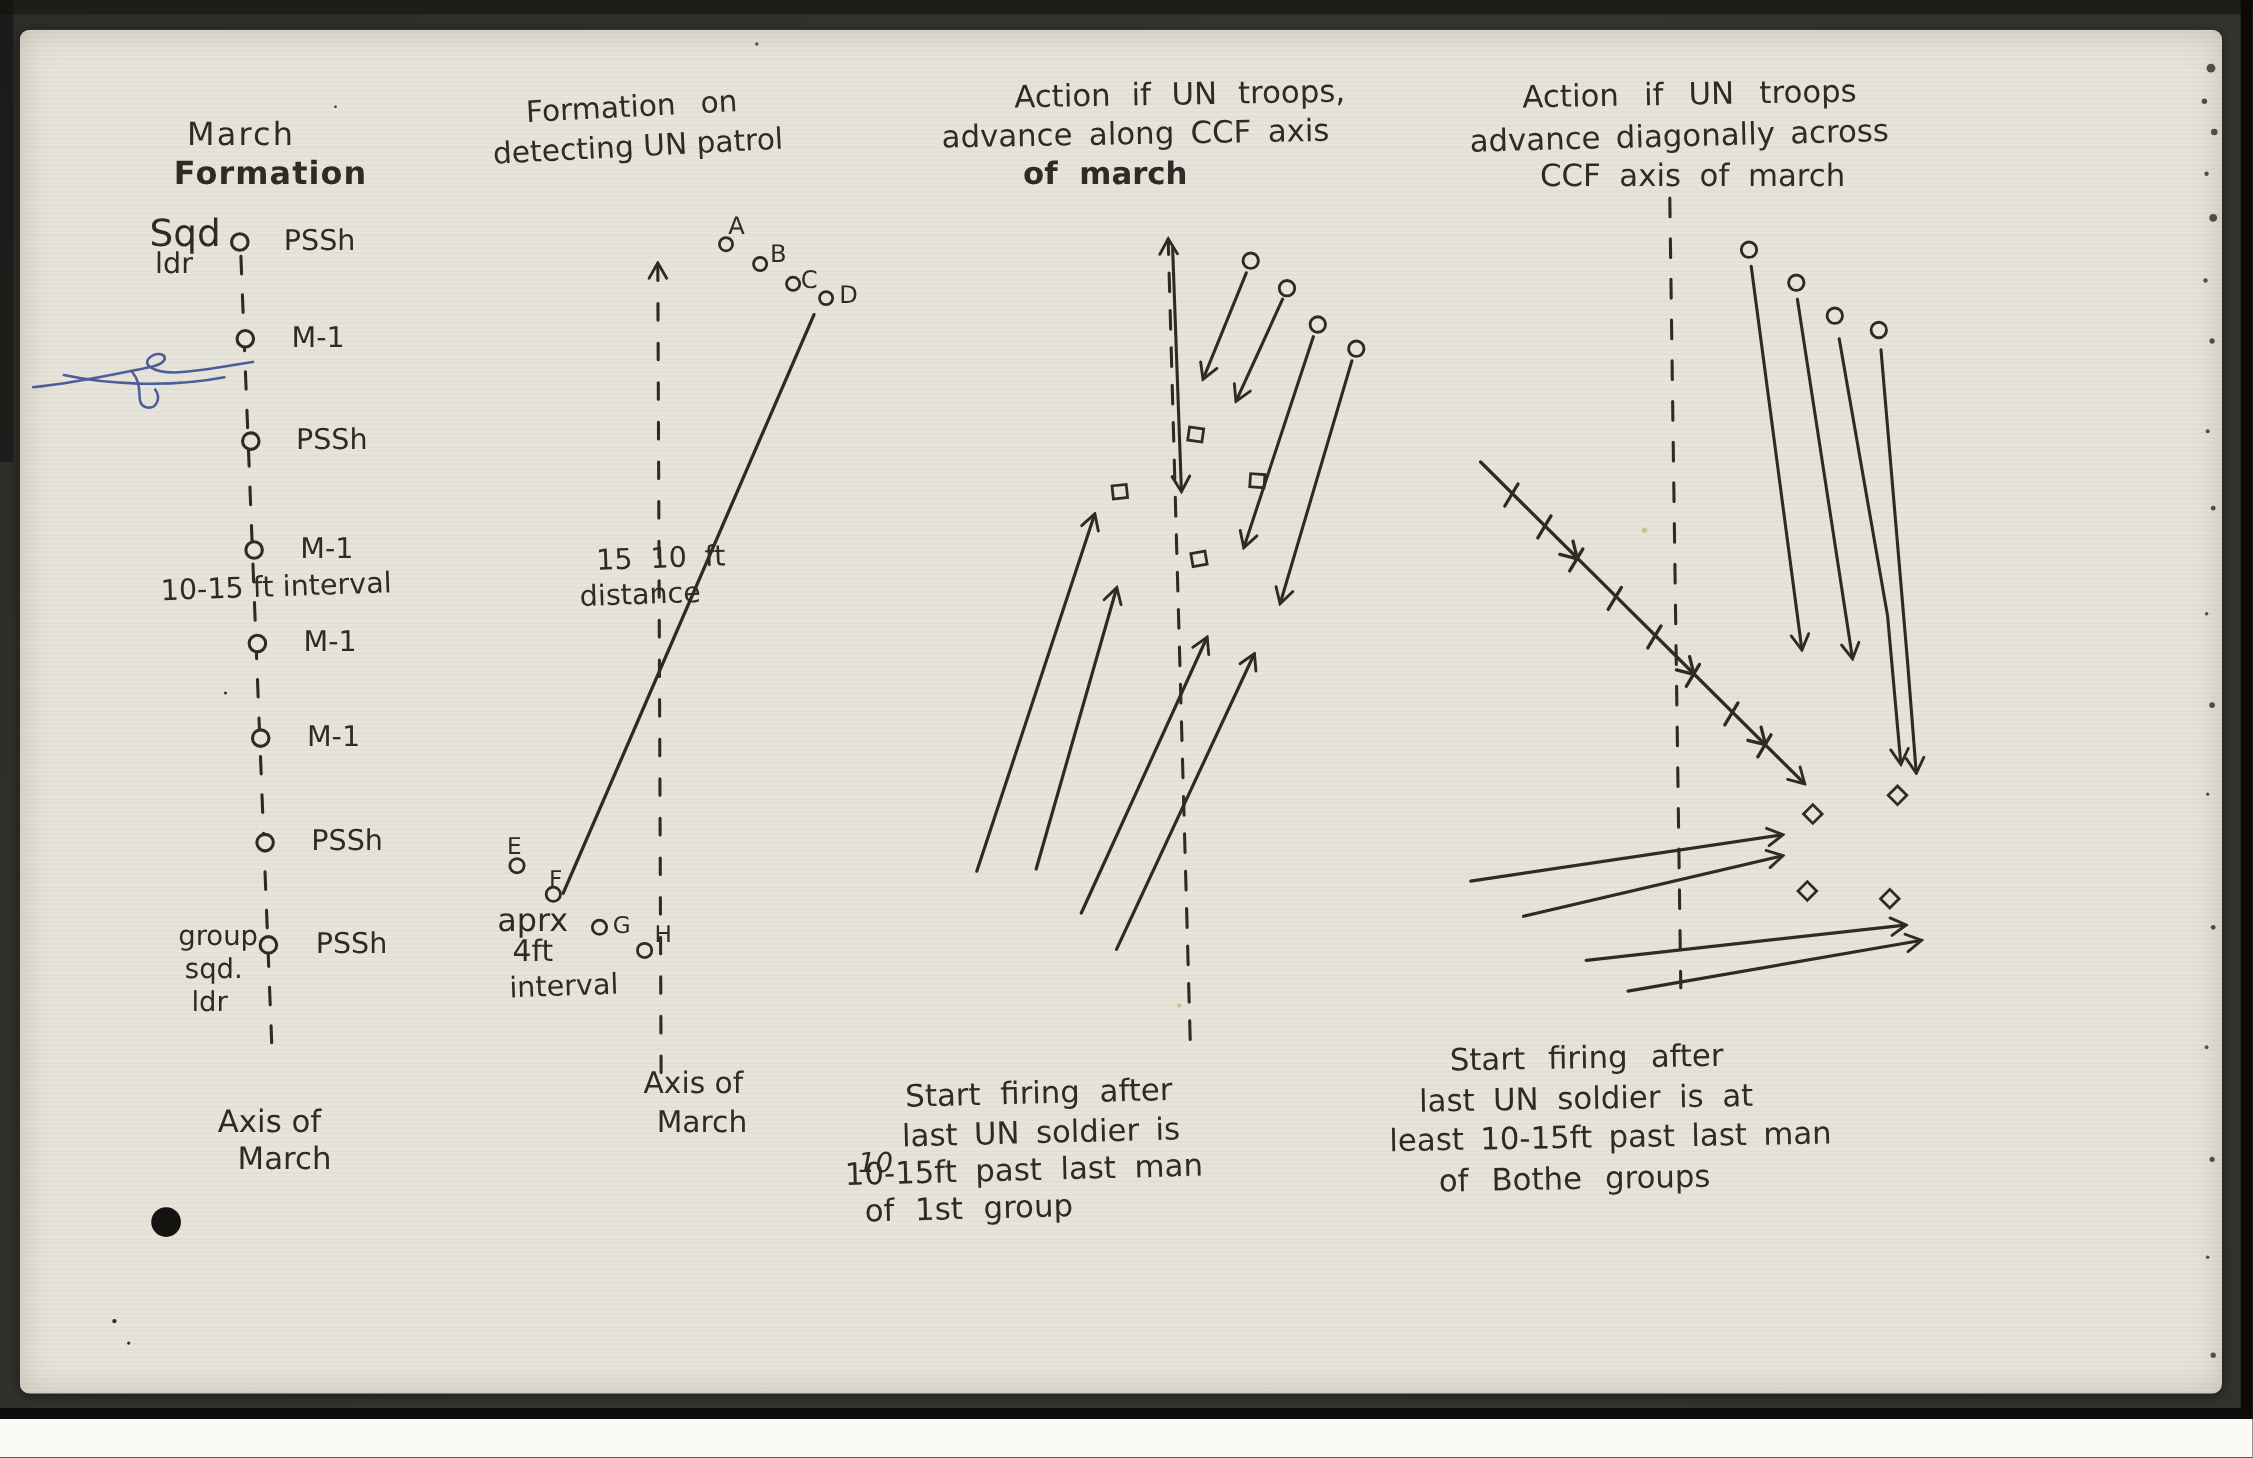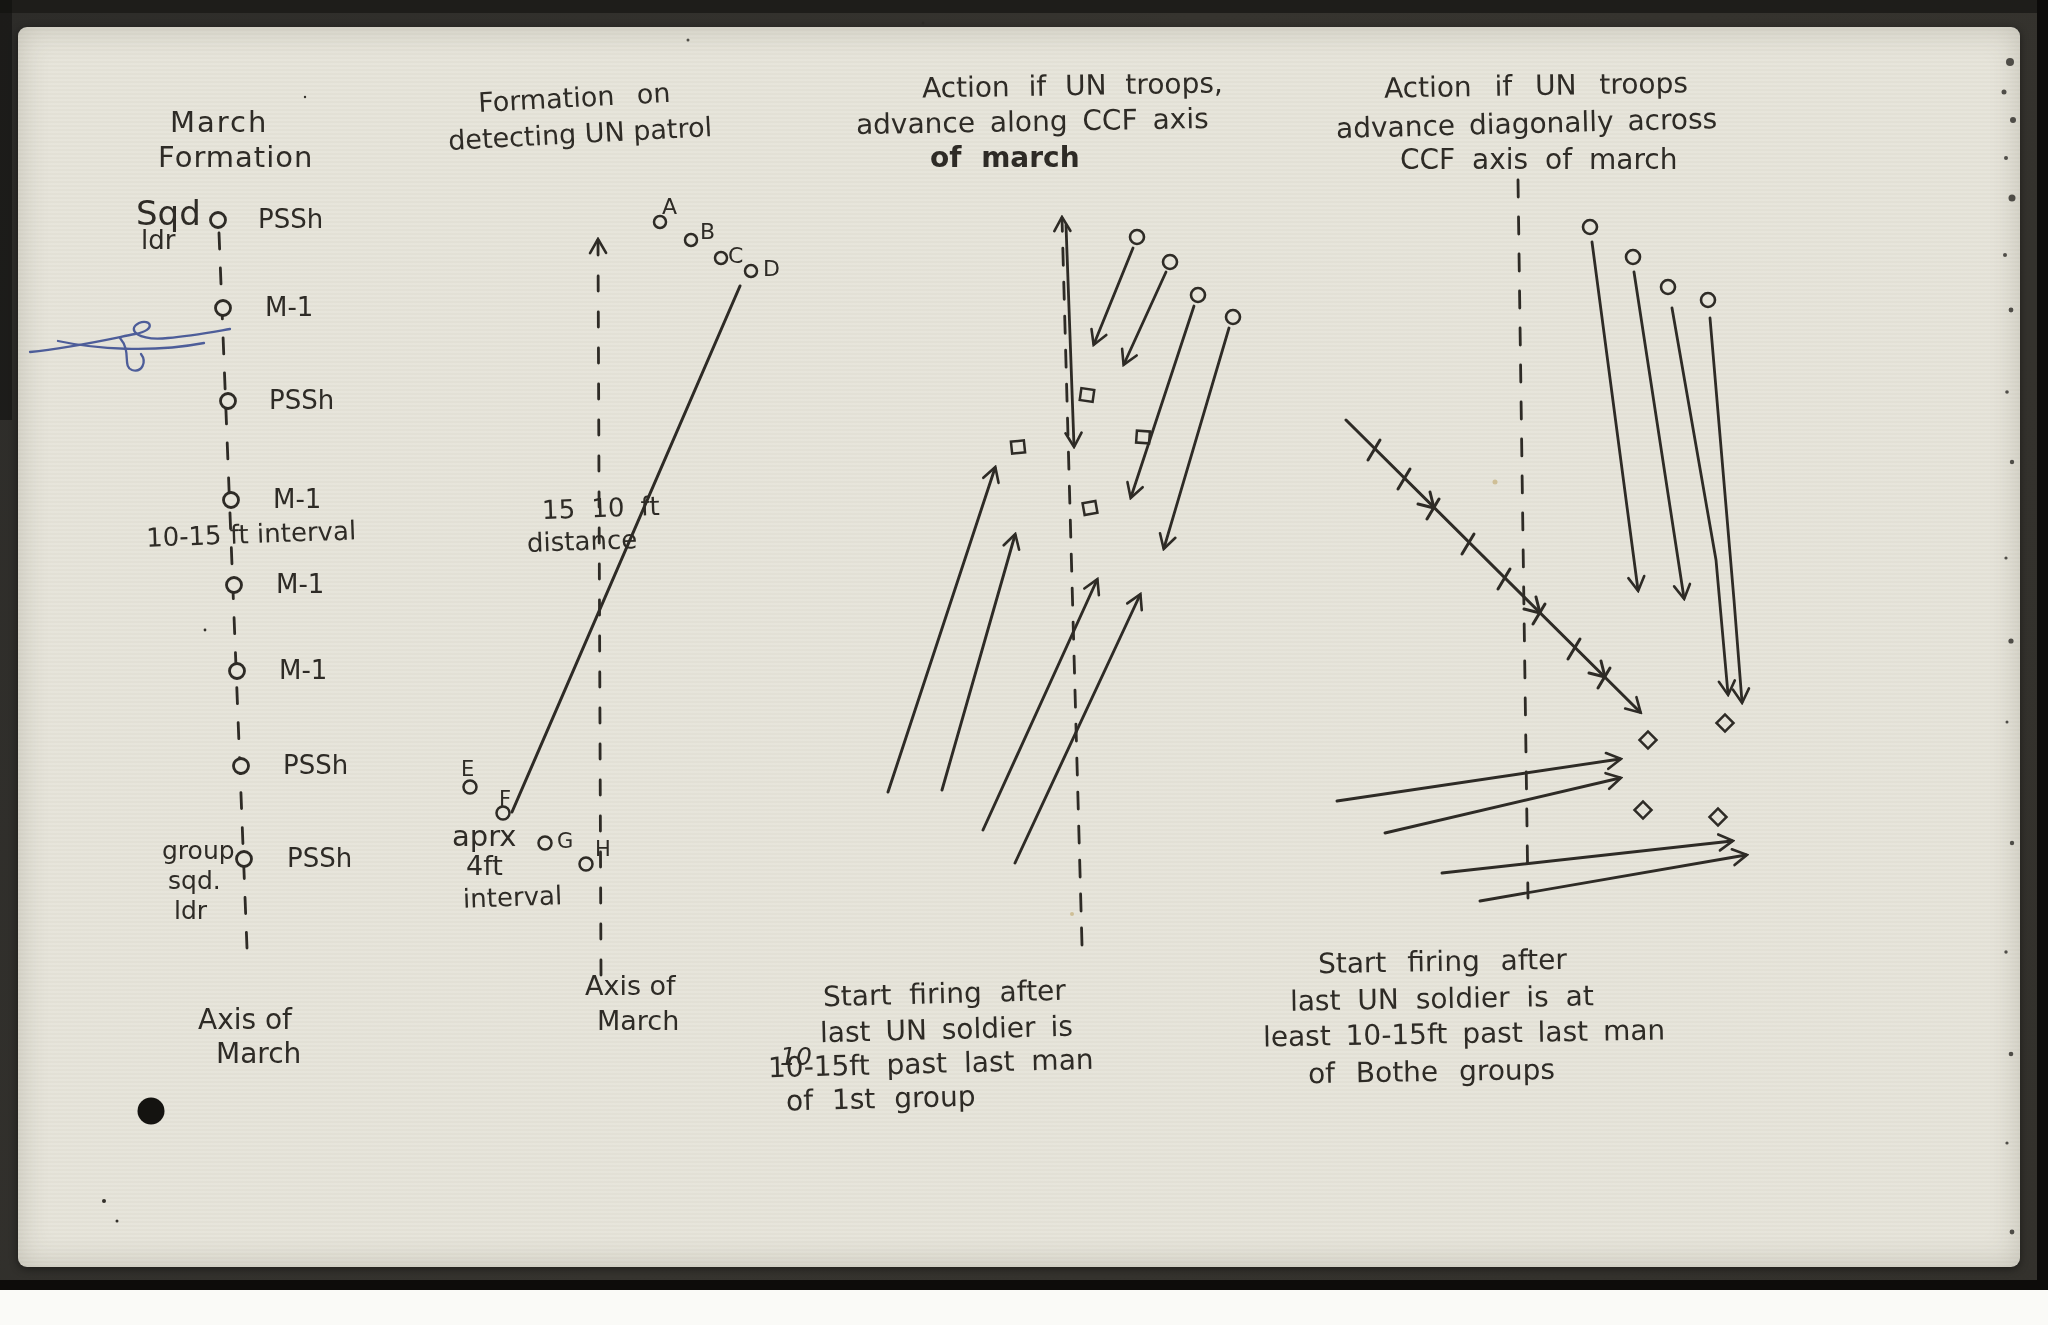--- a/index.html
+++ b/index.html
@@ -171,21 +171,21 @@
         <circle cx="923" cy="23" r="1.2"></circle>
     </g>
     <g stroke="none" opacity=".5" fill="#b99c55">
       <circle cx="1495" cy="482" r="2.5"></circle>
         <circle cx="1072" cy="914" r="2"></circle>
     </g>
   </svg>
 
   <div>
     <span class="hw" style="left:170px;top:108px;font-size:29px;letter-spacing:2px;">March</span>
-    <span class="hw" style="left:158px;top:143px;font-size:29px;letter-spacing:1px;">Formation</span>
+    <span class="hw" style="left:158px;top:143px;font-size:29px;letter-spacing:1px;font-weight:bold;">Formation</span>
     <span class="hw" style="left:136px;top:196px;font-size:34px;">Sqd</span>
     <span class="hw" style="left:141px;top:227px;font-size:26px;">ldr</span>
     <span class="hw" style="left:258px;top:206px;font-size:26px;">PSSh</span>
     <span class="hw" style="left:265px;top:294px;font-size:26px;">M-1</span>
     <span class="hw" style="left:269px;top:387px;font-size:26px;">PSSh</span>
     <span class="hw" style="left:273px;top:486px;font-size:26px;">M-1</span>
     <span class="hw" style="left:276px;top:571px;font-size:26px;">M-1</span>
     <span class="hw" style="left:279px;top:657px;font-size:26px;">M-1</span>
     <span class="hw" style="left:283px;top:752px;font-size:26px;">PSSh</span>
     <span class="hw" style="left:287px;top:845px;font-size:26px;">PSSh</span>

